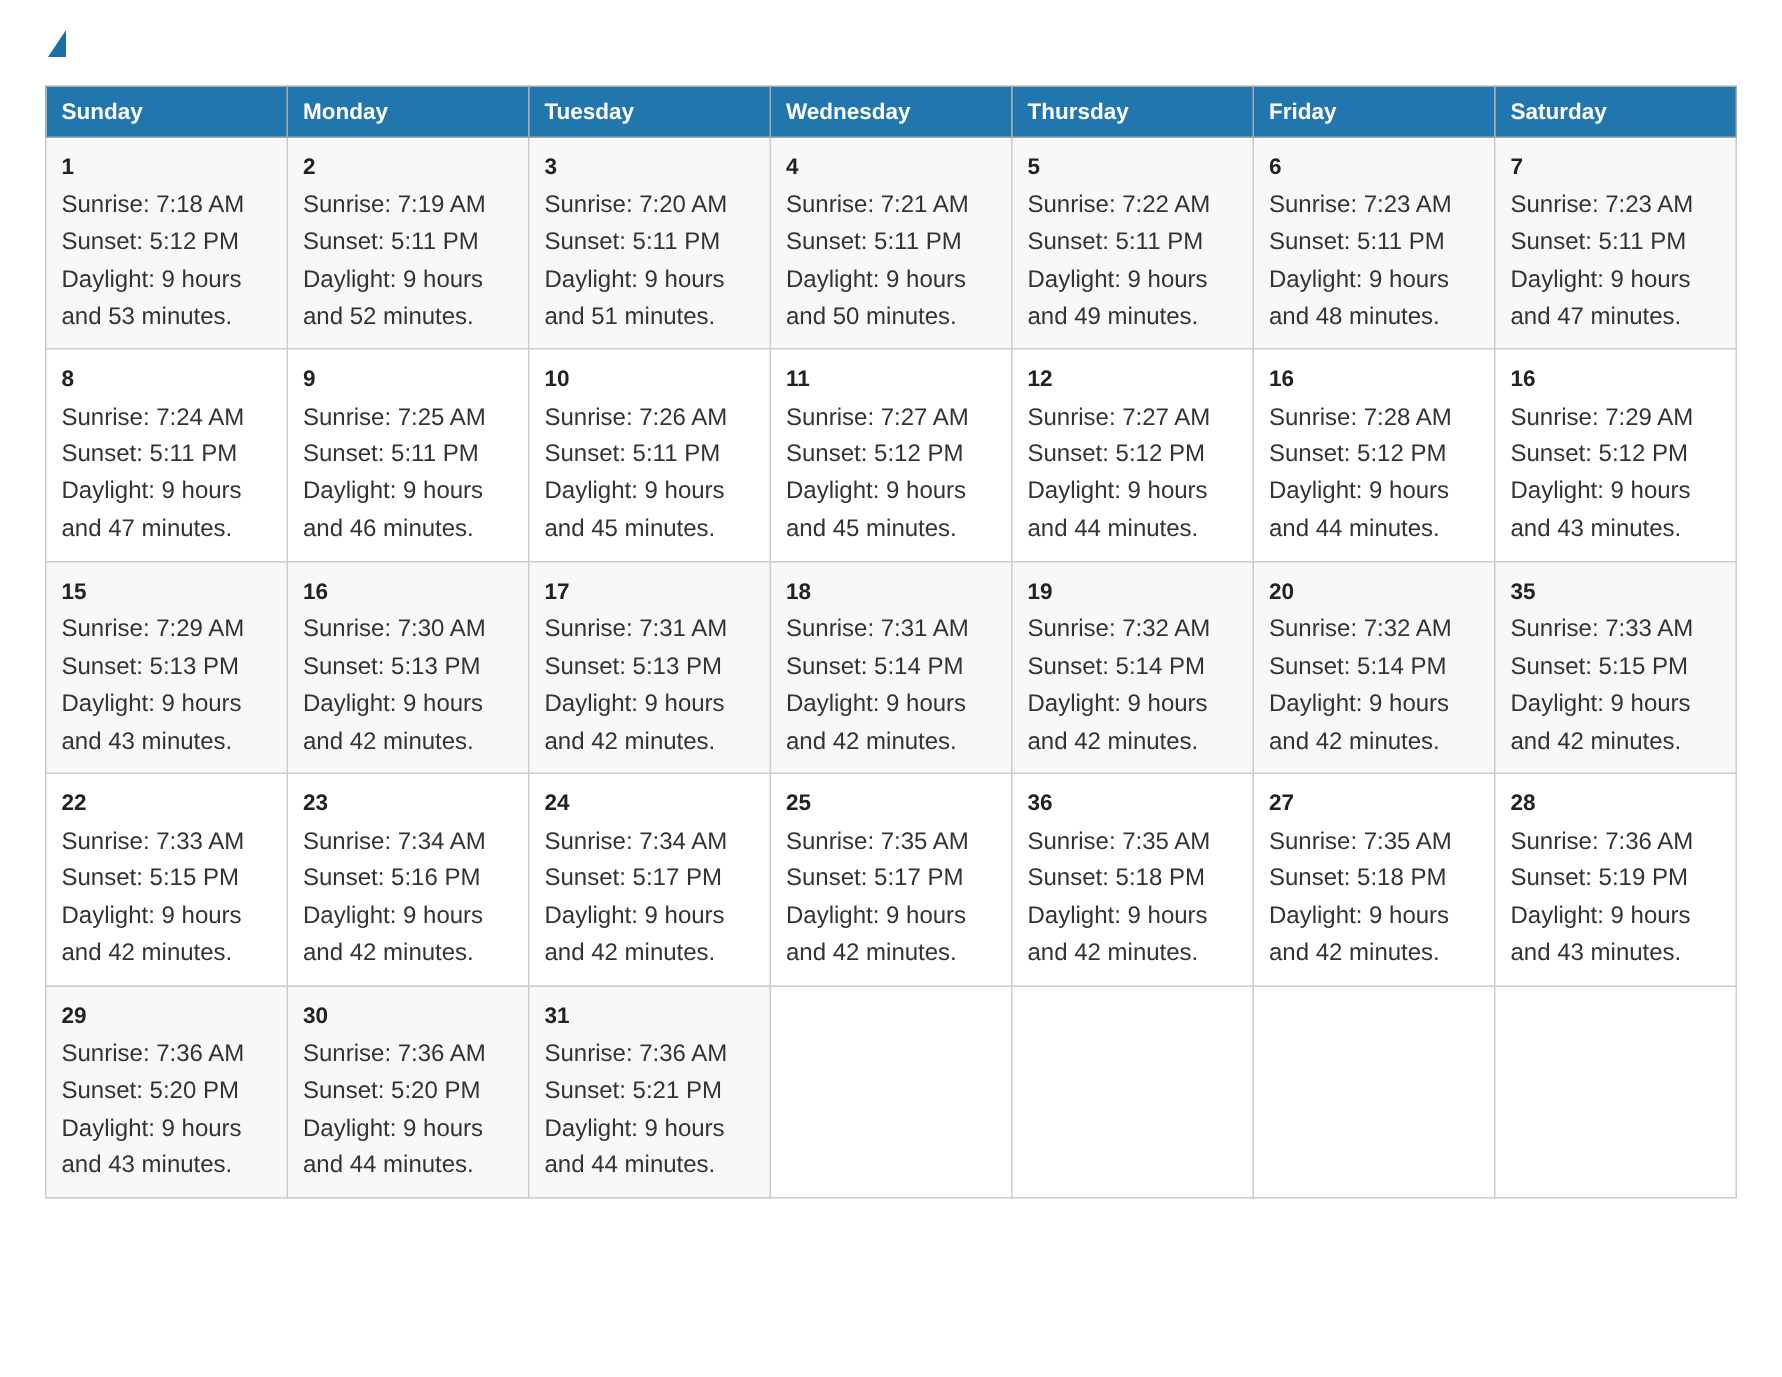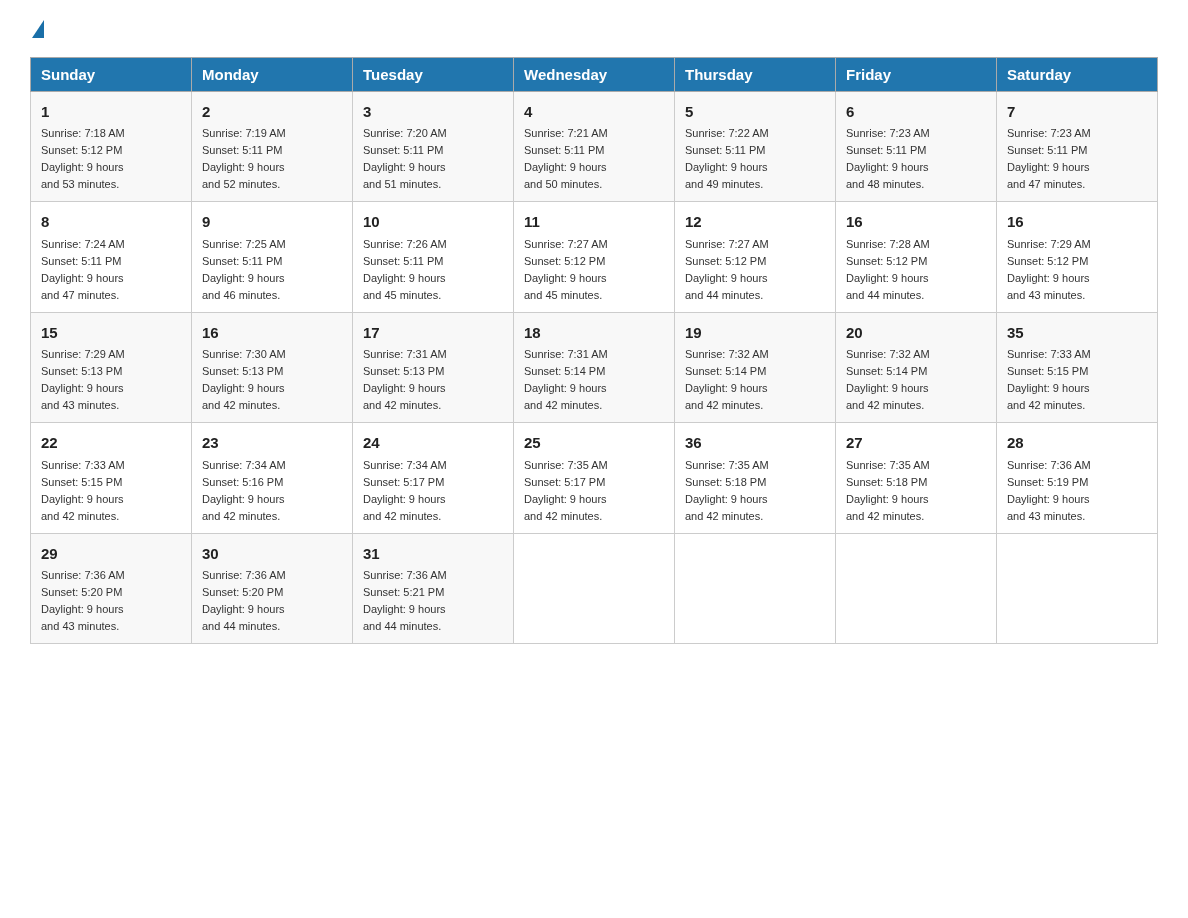--- a/index.html
+++ b/index.html
@@ -89,21 +89,21 @@
     }
     .day-number {
       font-size: 15px;
       font-weight: bold;
       display: block;
       margin-bottom: 2px;
       color: #222;
     }
     .day-info {
       color: #333;
-      font-size: 11px;
+      font-size: 16px;
     }
     .calendar-table tr:nth-child(odd) td {
       background-color: #f8f8f8;
     }
     .calendar-table tr:nth-child(even) td {
       background-color: #ffffff;
     }
     .empty-cell {
       background-color: #ffffff !important;
     }

